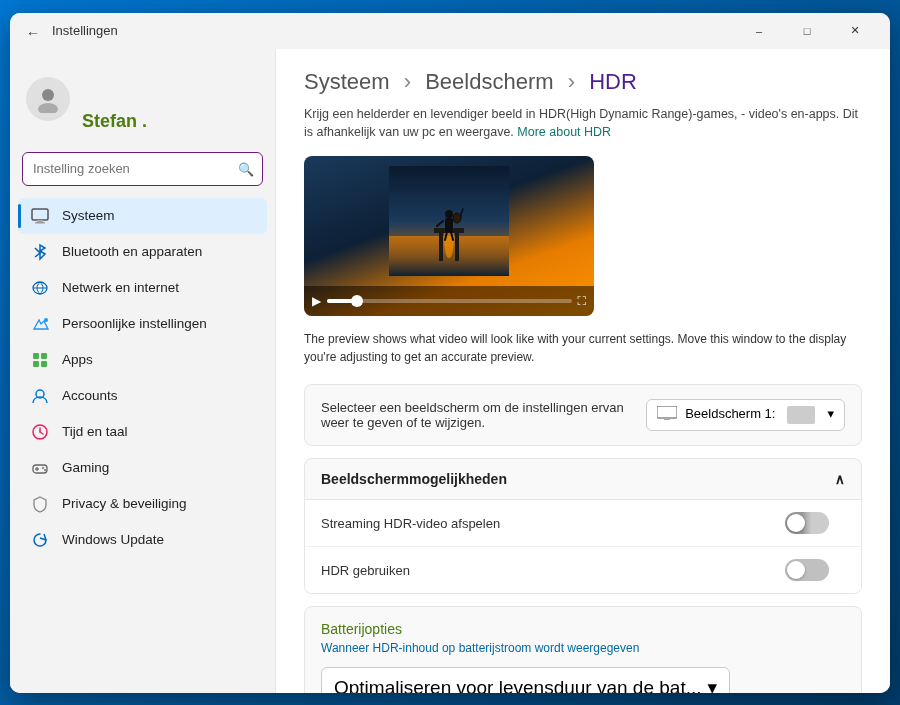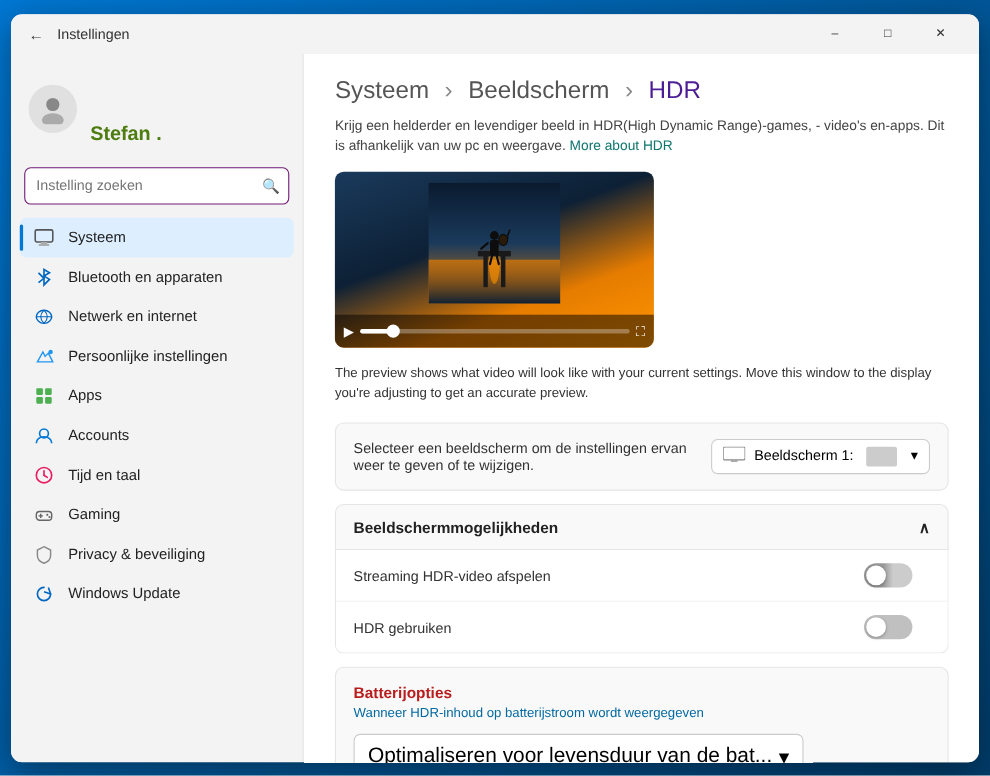--- a/index.html
+++ b/index.html
@@ -357,22 +357,22 @@
     }
     .battery-section {
       background: #f9f9f9;
       border-radius: 8px;
       border: 1px solid #e5e5e5;
       padding: 14px 16px;
       margin-bottom: 12px;
     }
     .battery-title {
       font-size: 14px;
-      font-weight: 700;
-      color: #b91c1c;
+      font-weight: 400;
+      color: #4d7c0f;
       margin-bottom: 4px;
     }
     .battery-desc {
       font-size: 12px;
       color: #0369a1;
       margin-bottom: 12px;
     }
     .battery-dropdown {
       display: flex;
       align-items: center;

